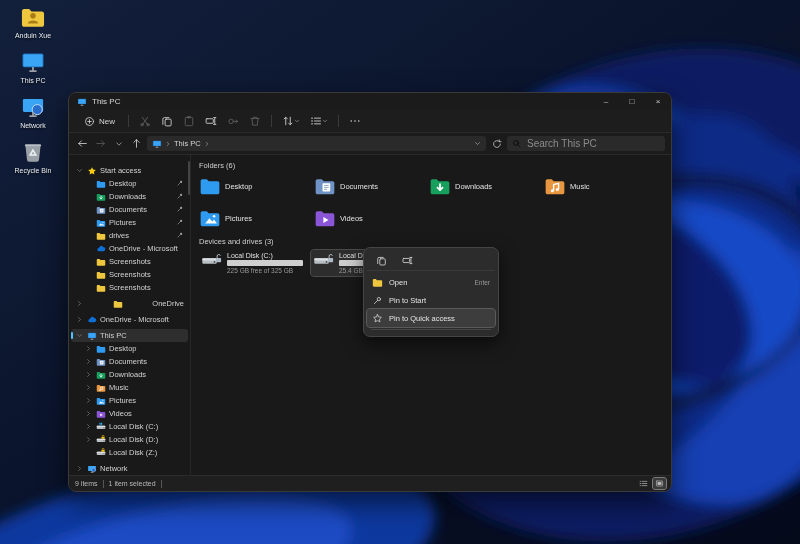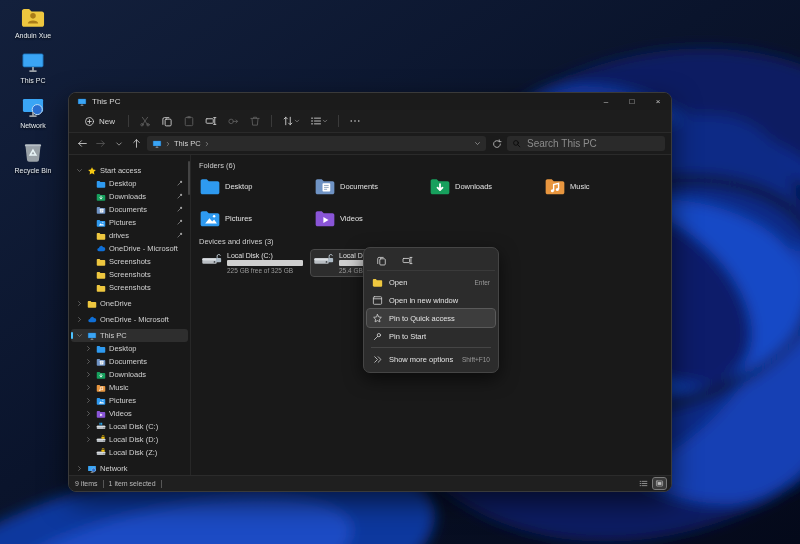--- a/index.html
+++ b/index.html
@@ -457,21 +457,21 @@
             <span class="sic">
               <span class="ic">
                 <svg width="10" height="10" viewBox="0 0 16 16" fill="none">
                   <path d="M1.2 4.3C1.2 3.6 1.8 3 2.5 3h3.1l1.5 1.6h6.4c.7 0 1.3.6 1.3 1.3v6.8c0 .7-.6 1.3-1.3 1.3H2.5c-.7 0-1.3-.6-1.3-1.3z" fill="#eec73f"></path>
                 </svg>
               </span>
             </span>
             <span class="lbl">Screenshots</span>
           </div>
           <div class="sgap"></div>
-          <div class="srow" style="padding-left: 4px;">
+          <div class="srow" style="padding-left: 4px; justify-content: space-between;">
             <span class="chev">
               <svg width="7" height="7" viewBox="0 0 16 16" fill="none">
                 <path d="M5.8 3.5 10.3 8l-4.5 4.5" stroke="currentColor" stroke-width="1.2" stroke-linecap="round" stroke-linejoin="round" fill="none"></path>
               </svg>
             </span>
             <span class="sic">
               <span class="ic">
                 <svg width="10" height="10" viewBox="0 0 16 16" fill="none">
                   <path d="M1.2 4.3C1.2 3.6 1.8 3 2.5 3h3.1l1.5 1.6h6.4c.7 0 1.3.6 1.3 1.3v6.8c0 .7-.6 1.3-1.3 1.3H2.5c-.7 0-1.3-.6-1.3-1.3z" fill="#eec73f"></path>
                 </svg>
@@ -853,54 +853,32 @@
             </svg>
           </span>
         </span>
         <span>Open</span>
         <span class="sc">Enter</span>
       </div>
       <div class="cm-item">
         <span class="cmic">
           <span class="ic">
             <svg width="11" height="11" viewBox="0 0 16 16" fill="none">
-              <rect x="2" y="2.5" width="12" height="11" rx="1.4" stroke="currentColor" stroke-width="1.2" stroke-linecap="round" stroke-linejoin="round" fill="none"></rect>
-              <path d="M2 5.5h12" stroke="currentColor" stroke-width="1.2" stroke-linecap="round" stroke-linejoin="round" fill="none"></path>
-            </svg>
-          </span>
-        </span>
-        <span>Open in new window</span>
+              <circle cx="10" cy="6" r="2.4" stroke="currentColor" stroke-width="1.2" stroke-linecap="round" stroke-linejoin="round" fill="none"></circle>
+              <path d="M8.3 7.7 3.5 12.5" stroke="currentColor" stroke-width="1.2" stroke-linecap="round" stroke-linejoin="round" fill="none"></path>
+            </svg>
+          </span>
+        </span>
+        <span>Pin to Start</span>
       </div>
       <div class="cm-item hl">
         <span class="cmic">
           <span class="ic">
             <svg width="11" height="11" viewBox="0 0 16 16" fill="none">
               <path d="M8 2.2l1.7 3.5 3.9.6-2.8 2.7.7 3.9L8 11l-3.5 1.9.7-3.9L2.4 6.3l3.9-.6z" stroke="currentColor" stroke-width="1.2" stroke-linecap="round" stroke-linejoin="round" fill="none"></path>
             </svg>
           </span>
         </span>
         <span>Pin to Quick access</span>
       </div>
-      <div class="cm-item">
-        <span class="cmic">
-          <span class="ic">
-            <svg width="11" height="11" viewBox="0 0 16 16" fill="none">
-              <circle cx="10" cy="6" r="2.4" stroke="currentColor" stroke-width="1.2" stroke-linecap="round" stroke-linejoin="round" fill="none"></circle>
-              <path d="M8.3 7.7 3.5 12.5" stroke="currentColor" stroke-width="1.2" stroke-linecap="round" stroke-linejoin="round" fill="none"></path>
-            </svg>
-          </span>
-        </span>
-        <span>Pin to Start</span>
-      </div>
       <div class="cm-div"></div>
-      <div class="cm-item">
-        <span class="cmic">
-          <span class="ic">
-            <svg width="11" height="11" viewBox="0 0 16 16" fill="none">
-              <path d="M4 4l4 4-4 4M9 4l4 4-4 4" stroke="currentColor" stroke-width="1.2" stroke-linecap="round" stroke-linejoin="round" fill="none"></path>
-            </svg>
-          </span>
-        </span>
-        <span>Show more options</span>
-        <span class="sc">Shift+F10</span>
-      </div>
     </div>
 </div>
 
 </body></html>

